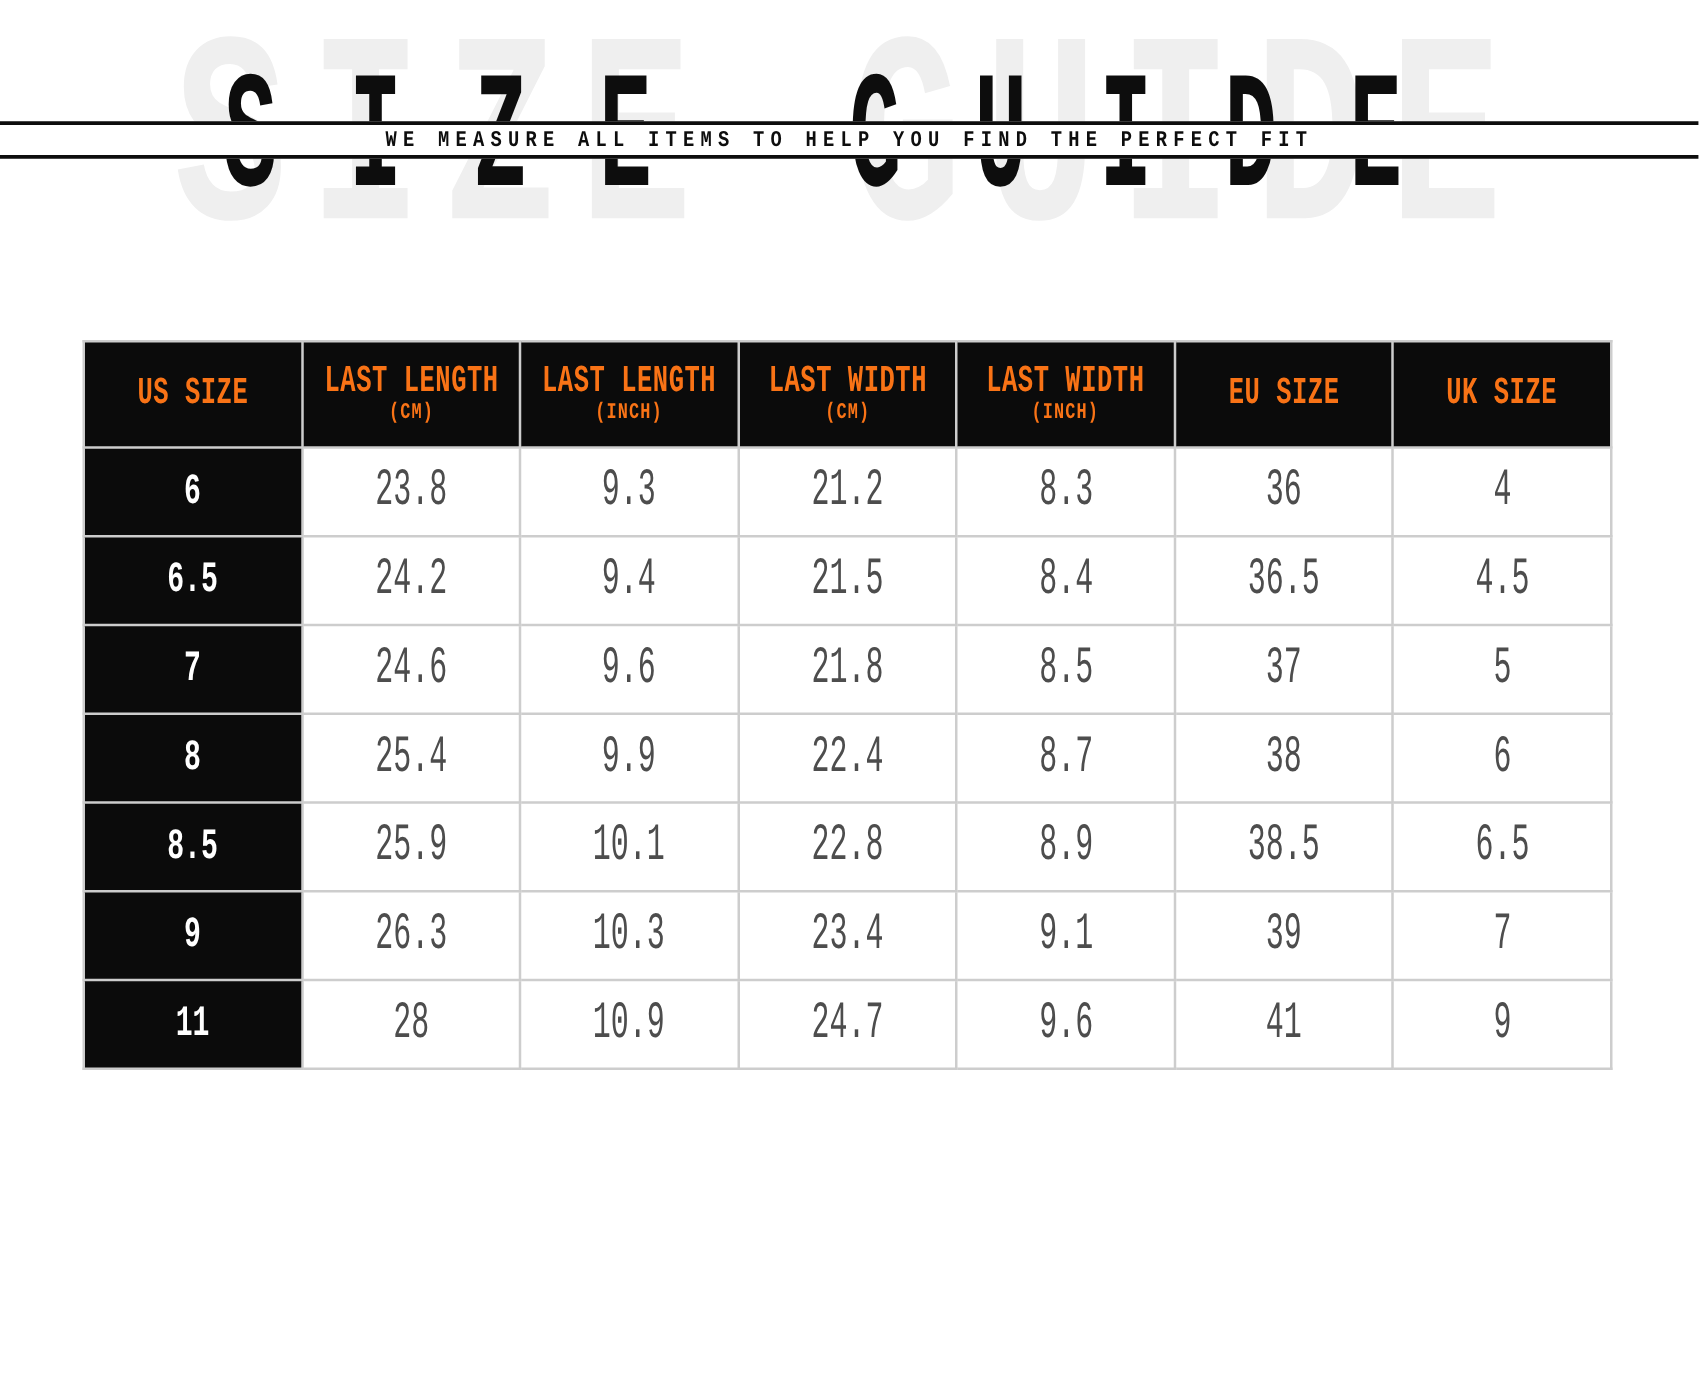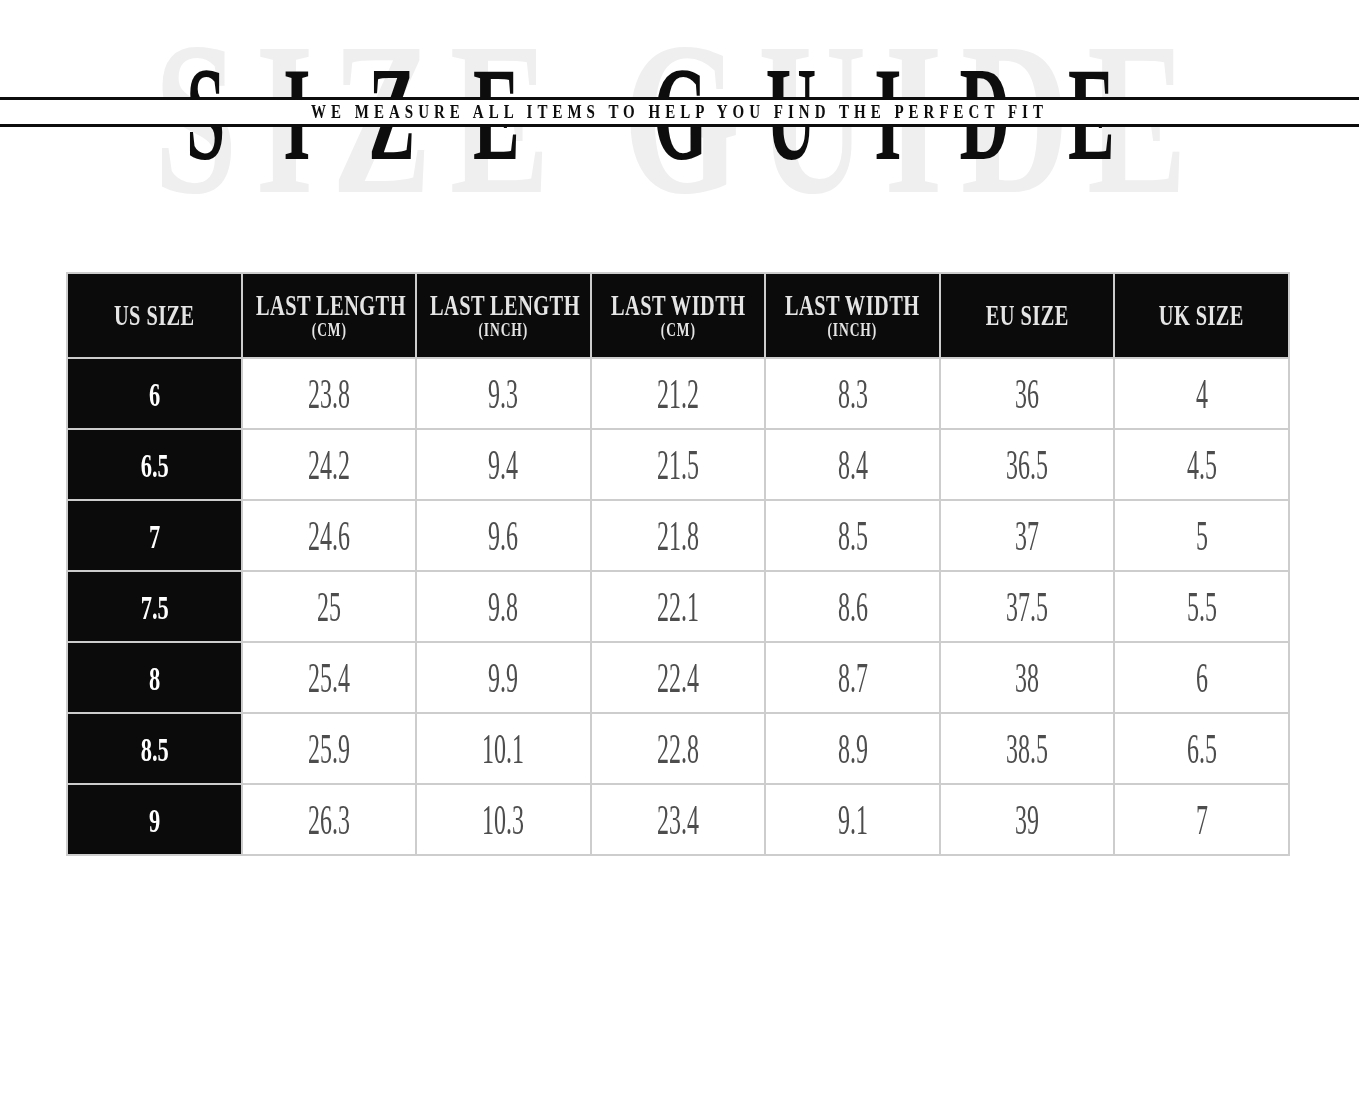--- a/index.html
+++ b/index.html
@@ -2,21 +2,21 @@
 <html><head>
 <meta charset="utf-8">
 <style>
   html, body { margin: 0; padding: 0; background: #ffffff; }
   .canvas {
     position: relative;
     width: 1359px;
     height: 1102px;
     background: #ffffff;
     overflow: hidden;
-    font-family: Liberation Serif, serif;
+    font-family: Liberation Mono, monospace;
   }
 
   
   .hero { position: absolute; top: 0; left: 0; width: 100%; height: 240px; }
 
   .ghost-title {
     position: absolute;
     left: 50%; top: 118px;
     transform: translate(-50%, -50%) scale(1, 1.45);
     font-size: 150px; font-weight: bold;
@@ -69,21 +69,21 @@
   }
   .size-table th, .size-table td {
     border: 2px solid #cdcdcd;
     padding: 0;
     text-align: center;
     vertical-align: middle;
   }
   .size-table thead tr { height: 85px; }
   .size-table tbody tr { height: 71px; background: #ffffff; }
 
-  .size-table thead th { background: #0b0b0b; color: #e5e5e5; }
+  .size-table thead th { background: #0b0b0b; color: #f97316; }
 
   .th-main {
     display: block;
     font-size: 24px; font-weight: bold;
     letter-spacing: 0.5px;
     transform: scale(0.85, 1.27);
     white-space: nowrap;
   }
   .th-sub {
     display: block;
@@ -175,29 +175,20 @@
       <tr>
         <th class="size-cell"><span class="size-num">7</span></th>
         <td><span class="num">24.6</span></td>
         <td><span class="num">9.6</span></td>
         <td><span class="num">21.8</span></td>
         <td><span class="num">8.5</span></td>
         <td><span class="num">37</span></td>
         <td><span class="num">5</span></td>
       </tr>
       <tr>
-        <th class="size-cell"><span class="size-num">7.5</span></th>
-        <td><span class="num">25</span></td>
-        <td><span class="num">9.8</span></td>
-        <td><span class="num">22.1</span></td>
-        <td><span class="num">8.6</span></td>
-        <td><span class="num">37.5</span></td>
-        <td><span class="num">5.5</span></td>
-      </tr>
-      <tr>
         <th class="size-cell"><span class="size-num">8</span></th>
         <td><span class="num">25.4</span></td>
         <td><span class="num">9.9</span></td>
         <td><span class="num">22.4</span></td>
         <td><span class="num">8.7</span></td>
         <td><span class="num">38</span></td>
         <td><span class="num">6</span></td>
       </tr>
       <tr>
         <th class="size-cell"><span class="size-num">8.5</span></th>
@@ -210,16 +201,25 @@
       </tr>
       <tr>
         <th class="size-cell"><span class="size-num">9</span></th>
         <td><span class="num">26.3</span></td>
         <td><span class="num">10.3</span></td>
         <td><span class="num">23.4</span></td>
         <td><span class="num">9.1</span></td>
         <td><span class="num">39</span></td>
         <td><span class="num">7</span></td>
       </tr>
+      <tr>
+        <th class="size-cell"><span class="size-num">11</span></th>
+        <td><span class="num">28</span></td>
+        <td><span class="num">10.9</span></td>
+        <td><span class="num">24.7</span></td>
+        <td><span class="num">9.6</span></td>
+        <td><span class="num">41</span></td>
+        <td><span class="num">9</span></td>
+      </tr>
     </tbody>
   </table>
 
 </div>
 
 </body></html>

